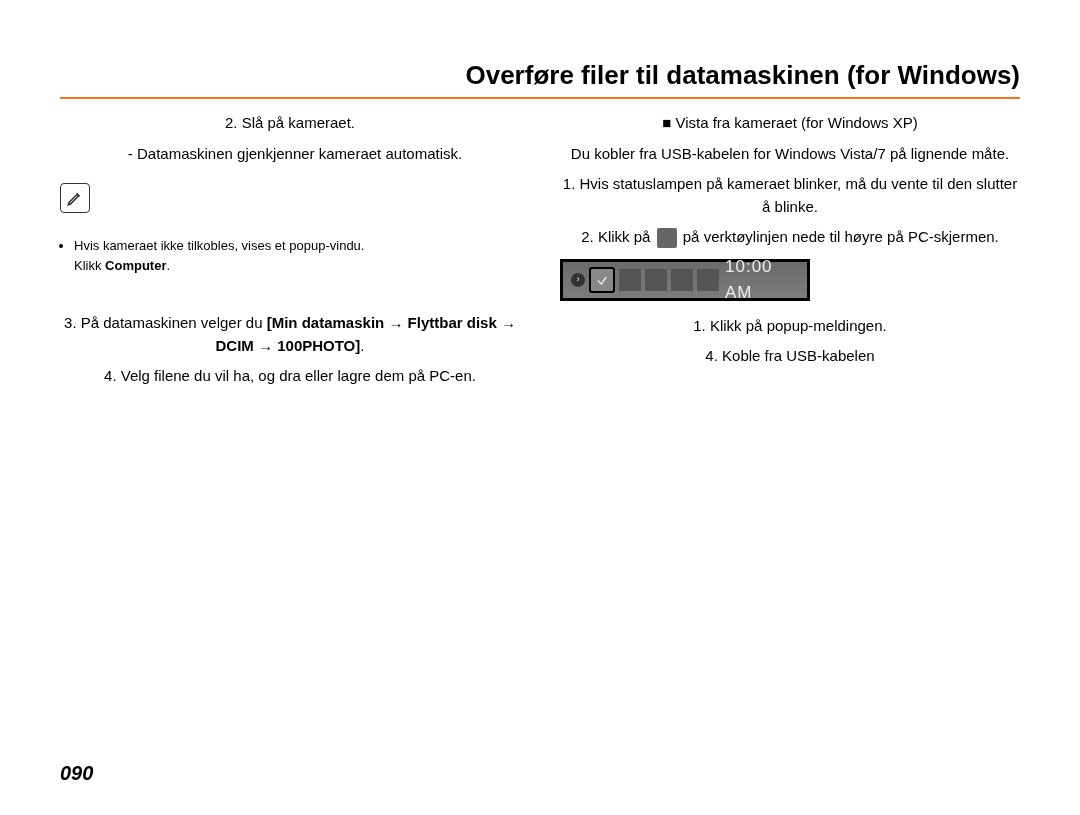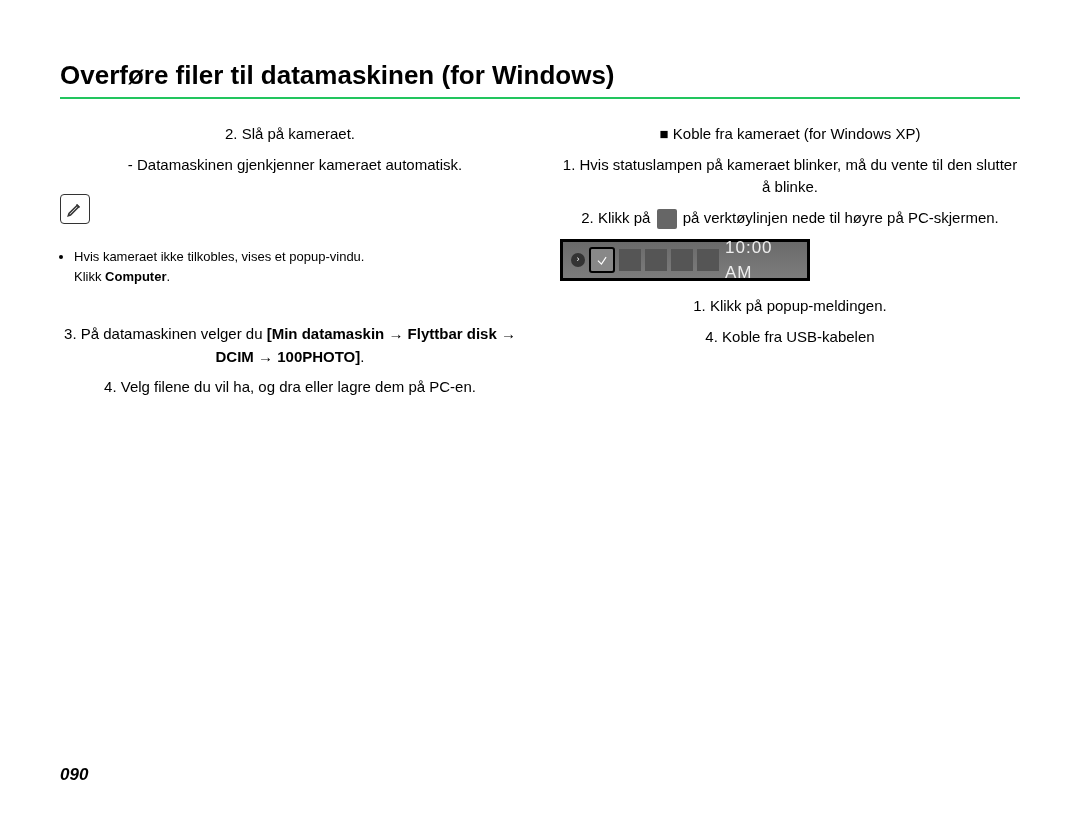--- a/index.html
+++ b/index.html
@@ -15,22 +15,23 @@
     position: relative;
     width: 1080px;
     height: 815px;
     box-sizing: border-box;
     padding: 60px 60px 40px 60px;
   }
   .title {
     font-size: 26px;
     font-weight: bold;
     padding-bottom: 6px;
-    border-bottom: 2px solid #22c55e;
-    margin-bottom: 24px;
+    border-bottom: 2px solid #f97316;
+    margin-bottom: 13px;
+    text-align: right;
   }
   .columns {
     display: flex;
     gap: 40px;
   }
   .col {
     flex: 1;
     font-size: 15px;
     line-height: 1.5;
   }
@@ -123,21 +124,21 @@
   .time {
     font-weight: normal;
     letter-spacing: 1px;
     font-size: 17px;
     color: #eee;
   }
   .page-num {
     position: absolute;
     bottom: 30px;
     left: 60px;
-    font-size: 17px;
+    font-size: 20px;
     font-style: italic;
     font-weight: bold;
   }
   .inline-icon {
     display: inline-flex;
     width: 20px;
     height: 20px;
     background: #666;
     vertical-align: middle;
     margin: 0 2px;
@@ -173,22 +174,23 @@
       </div>
 
       <div class="step">
         <span>3. På datamaskinen velger du </span><span class="bold">[Min datamaskin → Flyttbar disk → DCIM → 100PHOTO]</span><span>.</span>
       </div>
       <div class="step">4. Velg filene du vil ha, og dra eller lagre dem på PC-en.</div>
     </div>
 
     <div class="col">
       <div class="step bullet-square">
-        <span>Koble fra kameraet (for Windows XP)</span>
-      </div>
+        <span>Vista fra kameraet (for Windows XP)</span>
+      </div>
+      <div class="step">Du kobler fra USB-kabelen for Windows Vista/7 på lignende måte.</div>
       <div class="step">1. Hvis statuslampen på kameraet blinker, må du vente til den slutter å blinke.</div>
       <div class="step">
         <span>2. Klikk på </span><span class="inline-icon"></span><span> på verktøylinjen nede til høyre på PC-skjermen.</span>
       </div>
 
       <div class="taskbar-img">
         <div class="tray-left">
           <div class="arrow-btn">›</div>
           <div class="tray-icon highlight">
             <svg viewBox="0 0 24 24" width="14" height="14">

